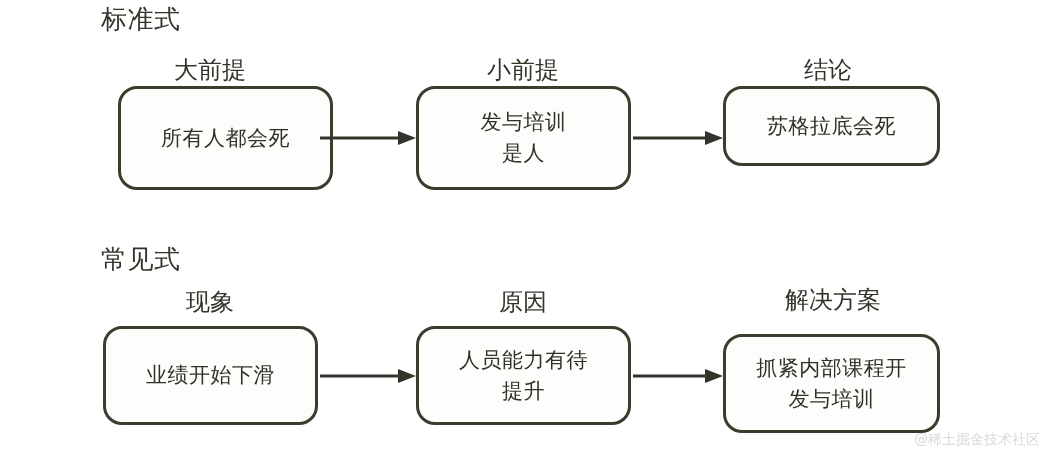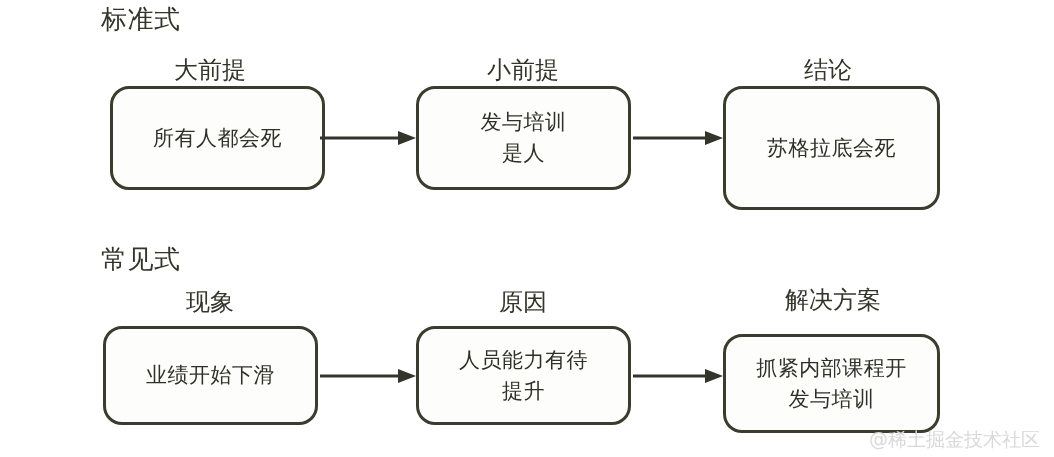--- a/index.html
+++ b/index.html
@@ -71,39 +71,39 @@
     height: 14px;
     display: block;
   }
   .arrow svg { display: block; }
 
   
   .watermark {
     position: absolute;
     right: 14px;
     bottom: 6px;
-    font-size: 19px;
+    font-size: 14px;
     line-height: 24px;
     color: #d9d9d9;
     white-space: nowrap;
     user-select: none;
   }
 </style>
 </head>
 <body>
 
 <div class="canvas">
 
   <div class="section-heading" id="heading-standard">标准式</div>
 
   <div class="caption" style="left:210px; top:58px;">大前提</div>
   <div class="caption" style="left:523px; top:58px;">小前提</div>
   <div class="caption" style="left:828px; top:58px;">结论</div>
 
-  <div class="flow-box" style="left:110px; top:86px; width:215px; height:104px;">
+  <div class="flow-box" style="left:118px; top:86px; width:215px; height:104px;">
     <span class="box-text">所有人都会死</span>
   </div>
 
   <div class="arrow" style="left:320px; top:131px; width:96px;">
     <svg width="96" height="14" viewBox="0 0 96 14">
       <line x1="0" y1="7" x2="82" y2="7" stroke="#33352a" stroke-width="3"></line>
       <polygon points="78,0 96,7 78,14" fill="#33352a"></polygon>
     </svg>
   </div>
 
@@ -112,21 +112,21 @@
 是人</span>
   </div>
 
   <div class="arrow" style="left:633px; top:131px; width:90px;">
     <svg width="90" height="14" viewBox="0 0 90 14">
       <line x1="0" y1="7" x2="76" y2="7" stroke="#33352a" stroke-width="3"></line>
       <polygon points="72,0 90,7 72,14" fill="#33352a"></polygon>
     </svg>
   </div>
 
-  <div class="flow-box" style="left:723px; top:86px; width:217px; height:124px;">
+  <div class="flow-box" style="left:723px; top:86px; width:217px; height:80px;">
     <span class="box-text">苏格拉底会死</span>
   </div>
 
   <div class="section-heading" id="heading-common">常见式</div>
 
   <div class="caption" style="left:210px; top:290px;">现象</div>
   <div class="caption" style="left:523px; top:290px;">原因</div>
   <div class="caption" style="left:833px; top:288px;">解决方案</div>
 
   <div class="flow-box" style="left:103px; top:326px; width:215px; height:99px;">

